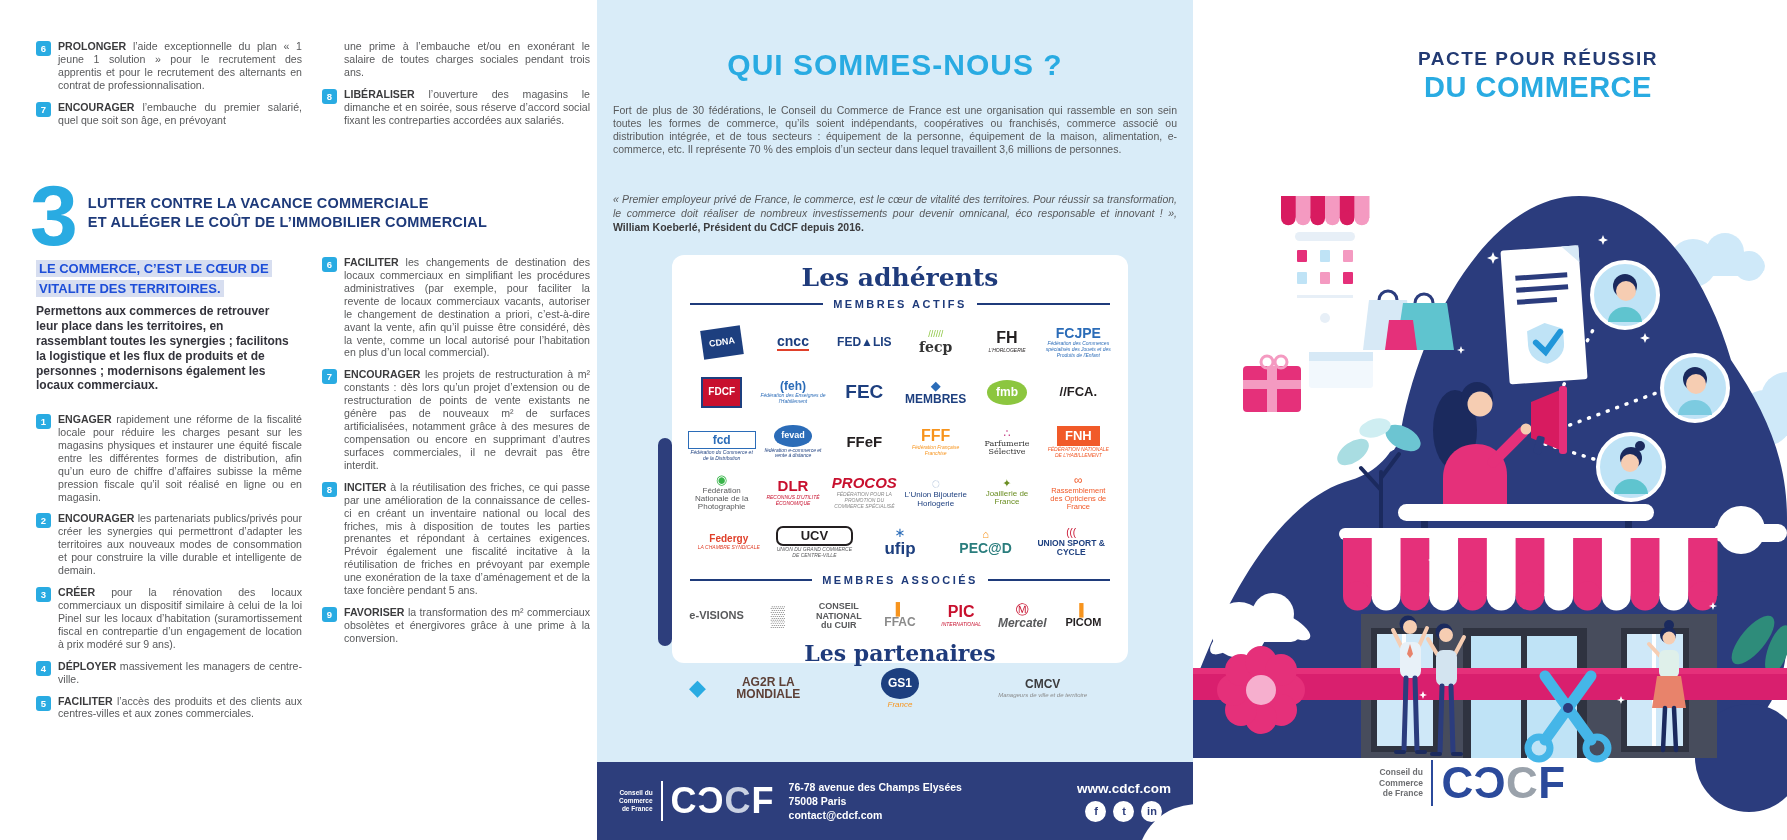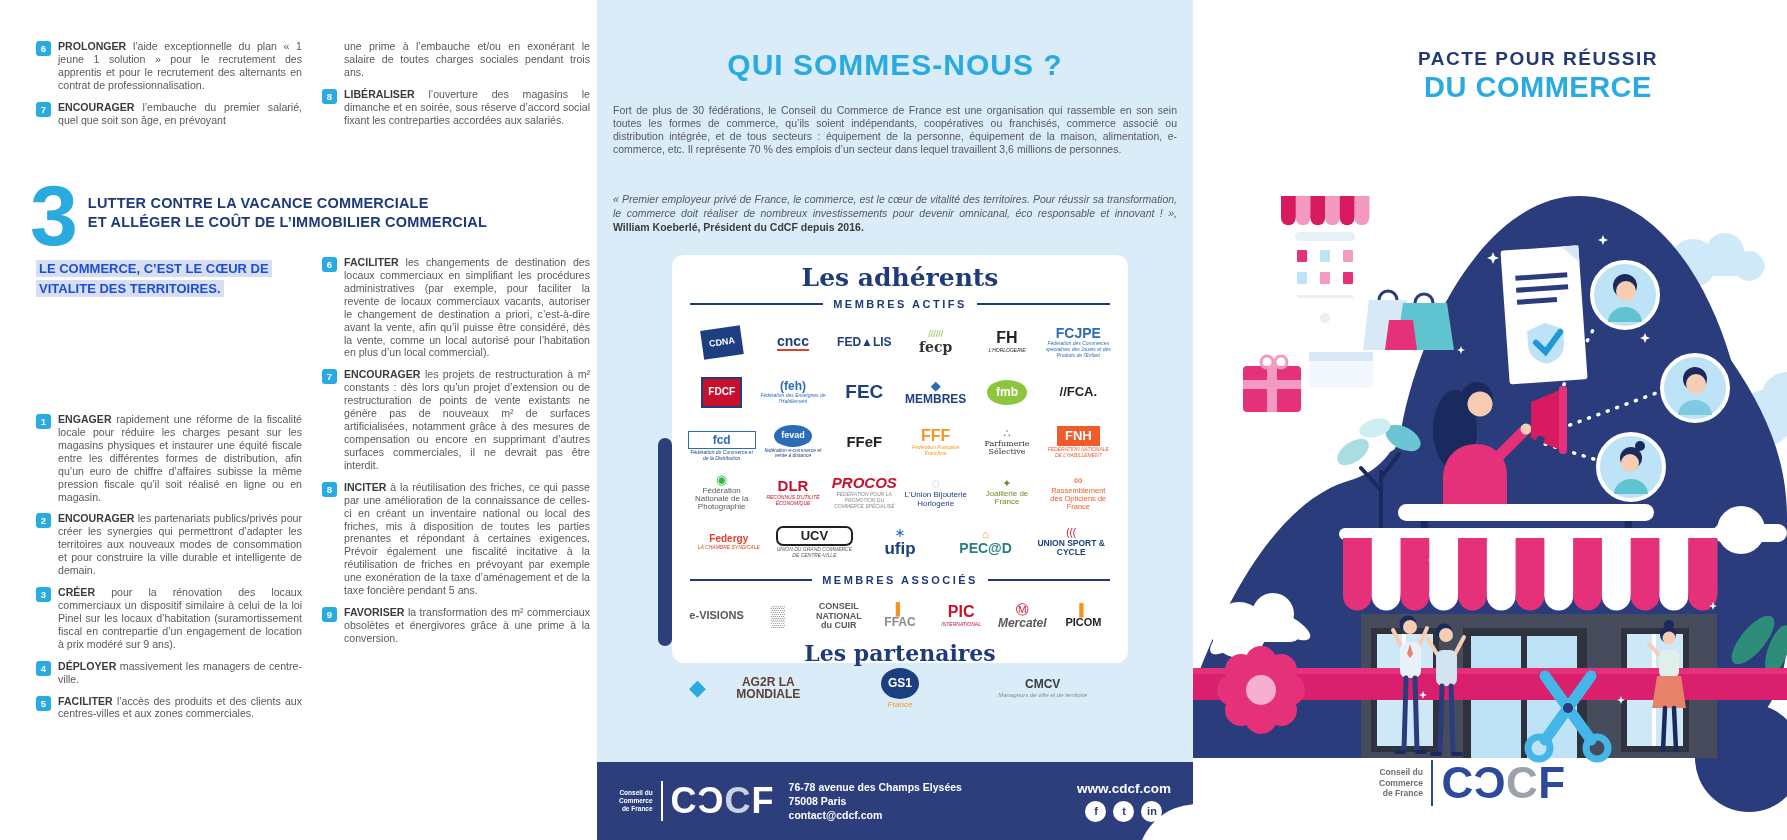--- a/index.html
+++ b/index.html
@@ -126,20 +126,21 @@
       <div class="sec-title">
         <div>LUTTER CONTRE LA VACANCE COMMERCIALE</div>
         <div>ET ALLÉGER LE COÛT DE L’IMMOBILIER COMMERCIAL</div>
       </div>
     </div>
 
     <div class="highlight">
       <span>LE COMMERCE, C’EST LE CŒUR DE VITALITE DES TERRITOIRES.</span>
     </div>
 
+    <div class="intro">Permettons aux commerces de retrouver leur place dans les territoires, en rassemblant toutes les synergies ; facilitons la logistique et les flux de produits et de personnes ; modernisons également les locaux commerciaux.</div>
 
     <div id="items-left" class="col" style="left:36px; top:413px; width:266px;">
         <div class="item">
           <span class="badge">1</span>
           <p class="item-text"><strong>ENGAGER </strong>rapidement une réforme de la fiscalité locale pour réduire les charges pesant sur les magasins physiques et instaurer une équité fiscale entre les différentes formes de distribution, afin qu’un euro de chiffre d’affaires subisse la même pression fiscale qu’il soit réalisé en ligne ou en magasin.</p>
         </div>
         <div class="item">
           <span class="badge">2</span>
           <p class="item-text"><strong>ENCOURAGER </strong>les partenariats publics/privés pour créer les synergies qui permettront d’adapter les territoires aux nouveaux modes de consommation et pour construire la ville durable et intelligente de demain.</p>
         </div>

